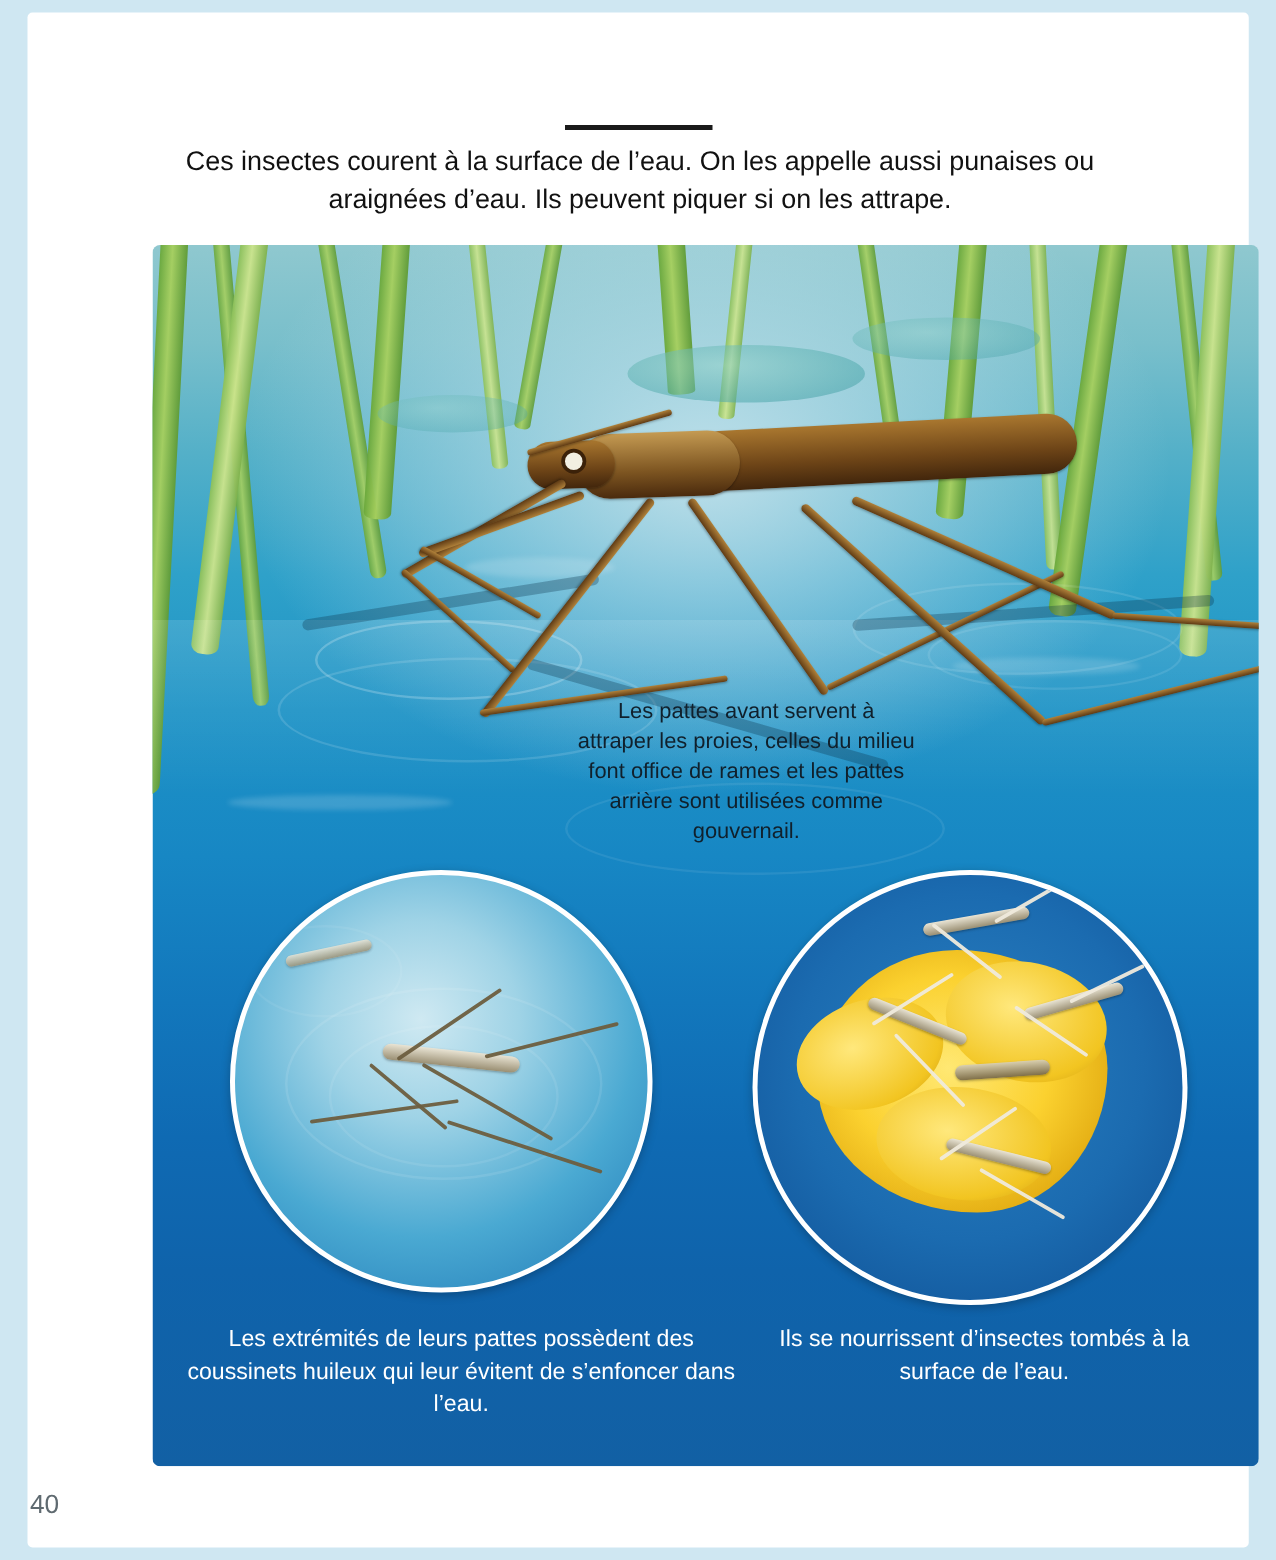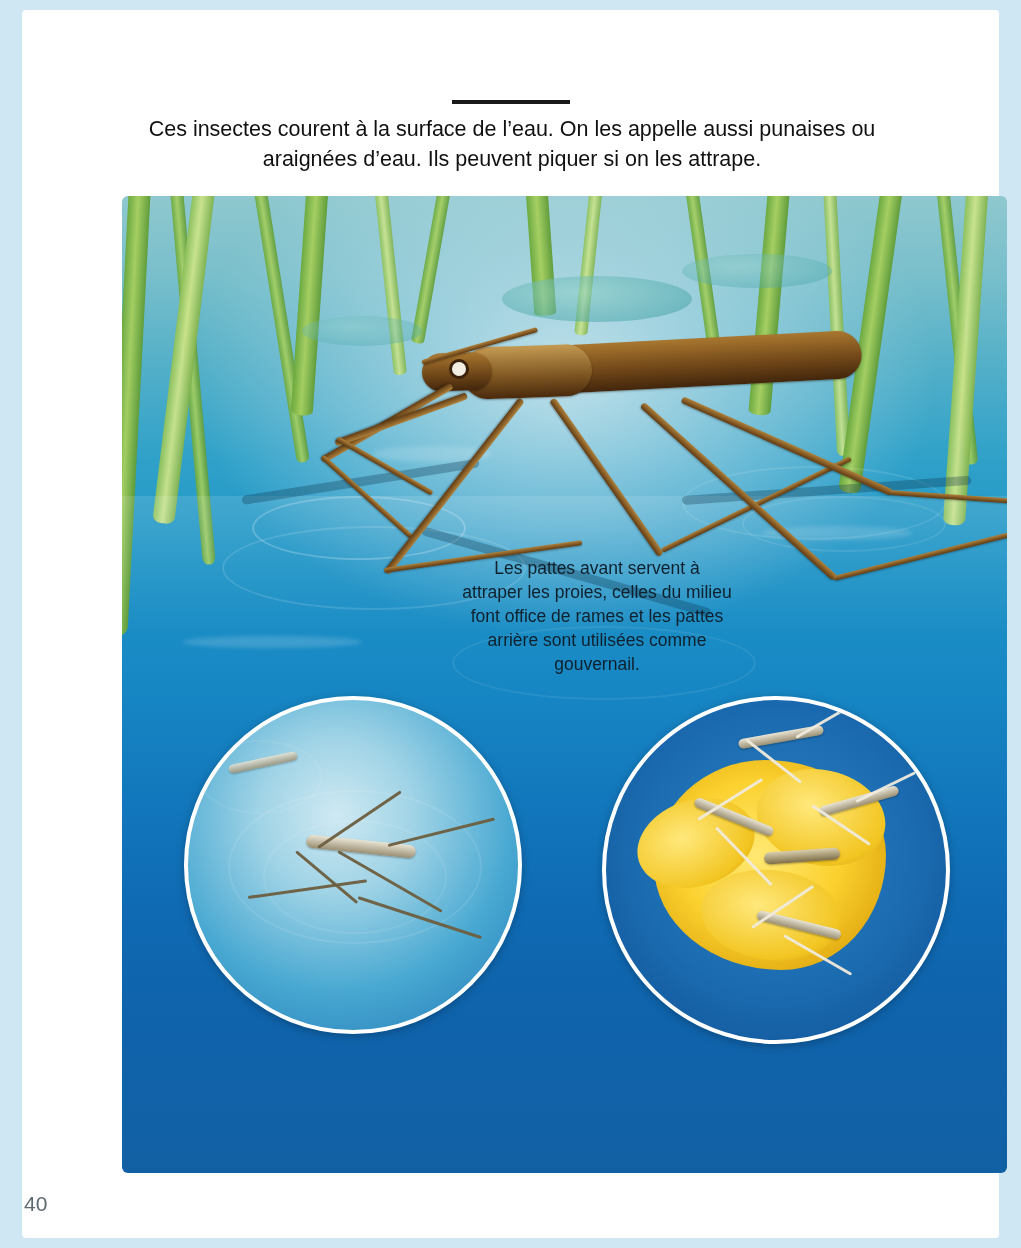--- a/index.html
+++ b/index.html
@@ -348,18 +348,22 @@
         <div class="mini-leg" style="left:206px; top:104px; width:70px; transform: rotate(34deg);"></div>
         <div class="mini-leg" style="left:250px; top:100px; width:66px; transform: rotate(-26deg);"></div>
 
         <div class="mini-strider" style="left:150px; top:220px; width:86px; transform: rotate(14deg);"></div>
         <div class="mini-leg" style="left:146px; top:226px; width:74px; transform: rotate(-34deg);"></div>
         <div class="mini-leg" style="left:178px; top:234px; width:78px; transform: rotate(30deg);"></div>
 
         <div class="mini-strider" style="left:158px; top:150px; width:76px; height:12px; transform: rotate(-4deg); background:linear-gradient(180deg,#d9cfae,#7f6f49);"></div>
       </div>
 
+      <div class="cap-row">
+        <div class="cap cap-a">Les extrémités de leurs pattes possèdent des coussinets huileux qui leur évitent de s’enfoncer dans l’eau.</div>
+        <div class="cap cap-b">Ils se nourrissent d’insectes tombés à la surface de l’eau.</div>
+      </div>
 
     </div>
   </div>
 
   <div class="folio">40</div>
 </div>
 
 </body></html>

